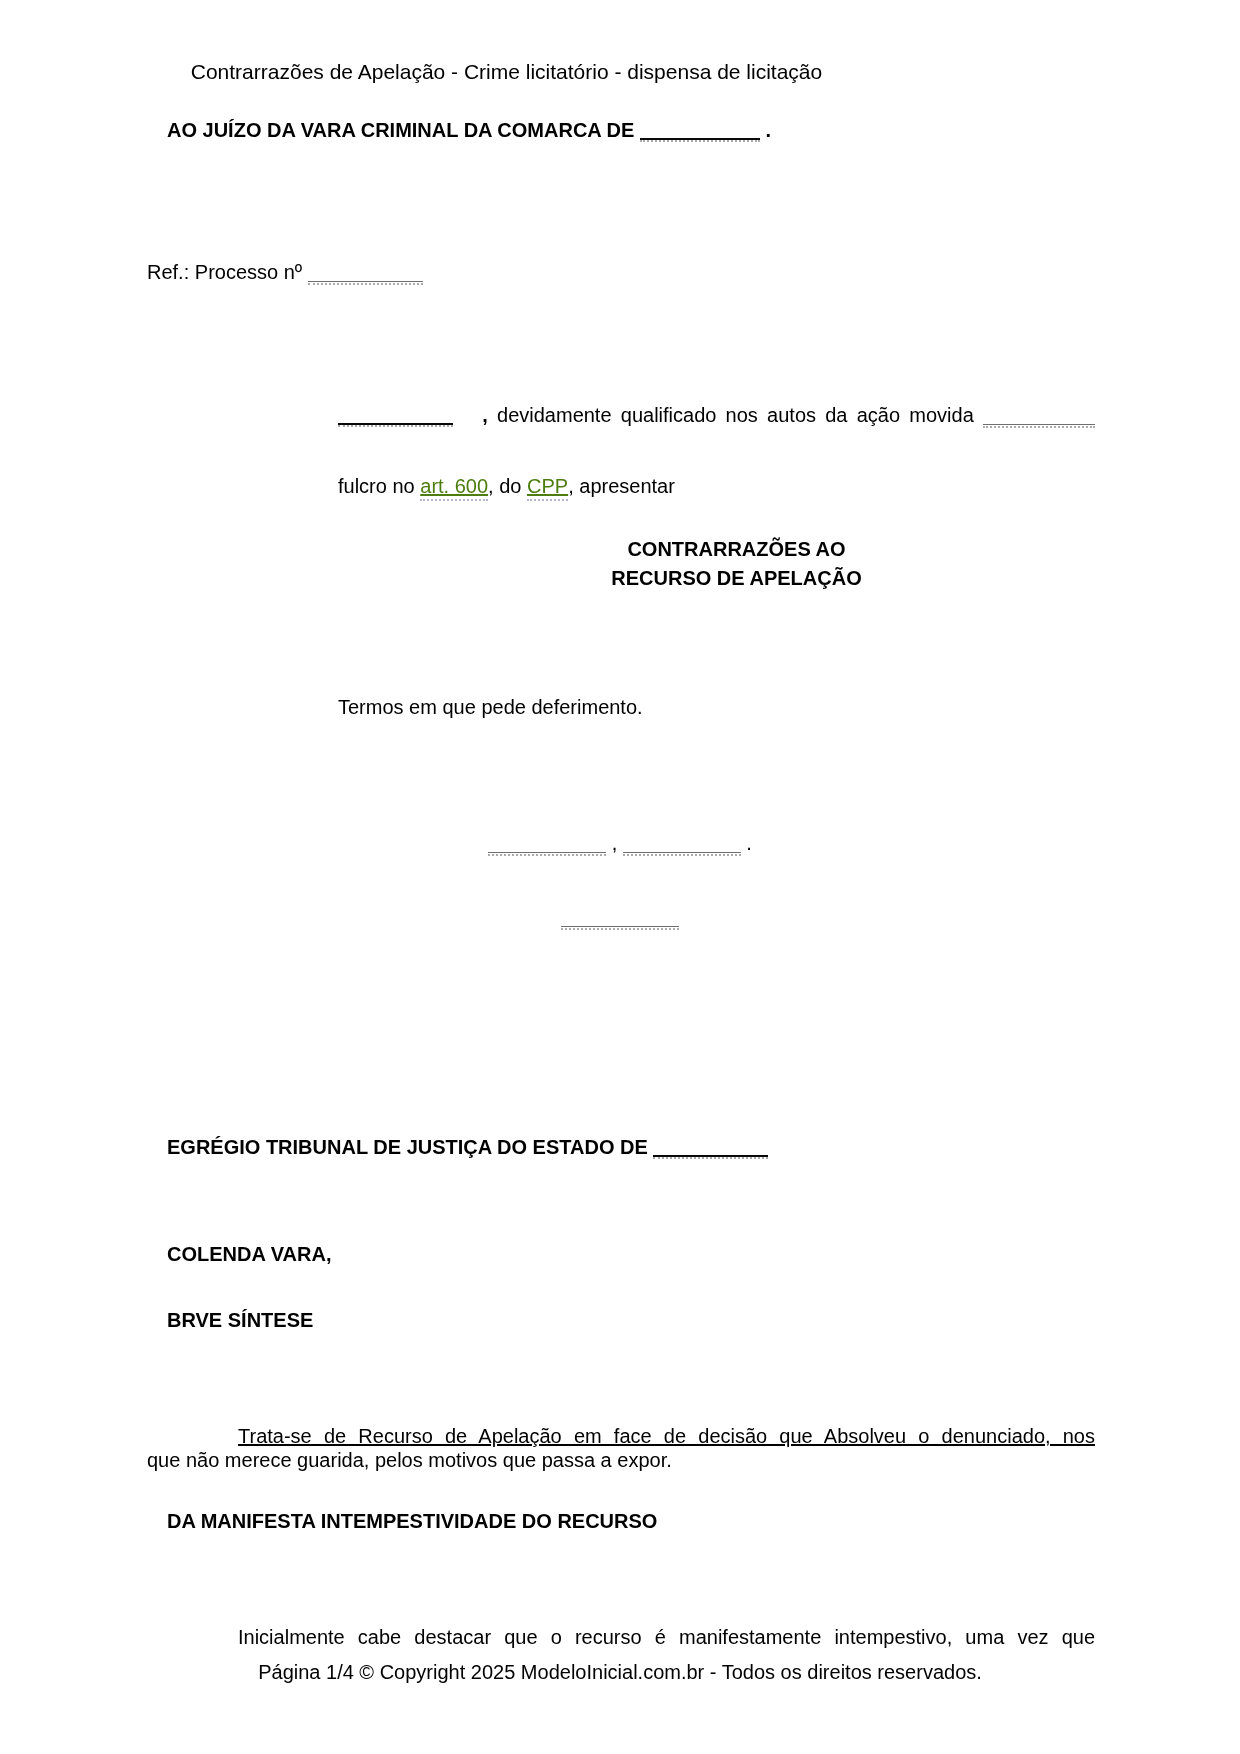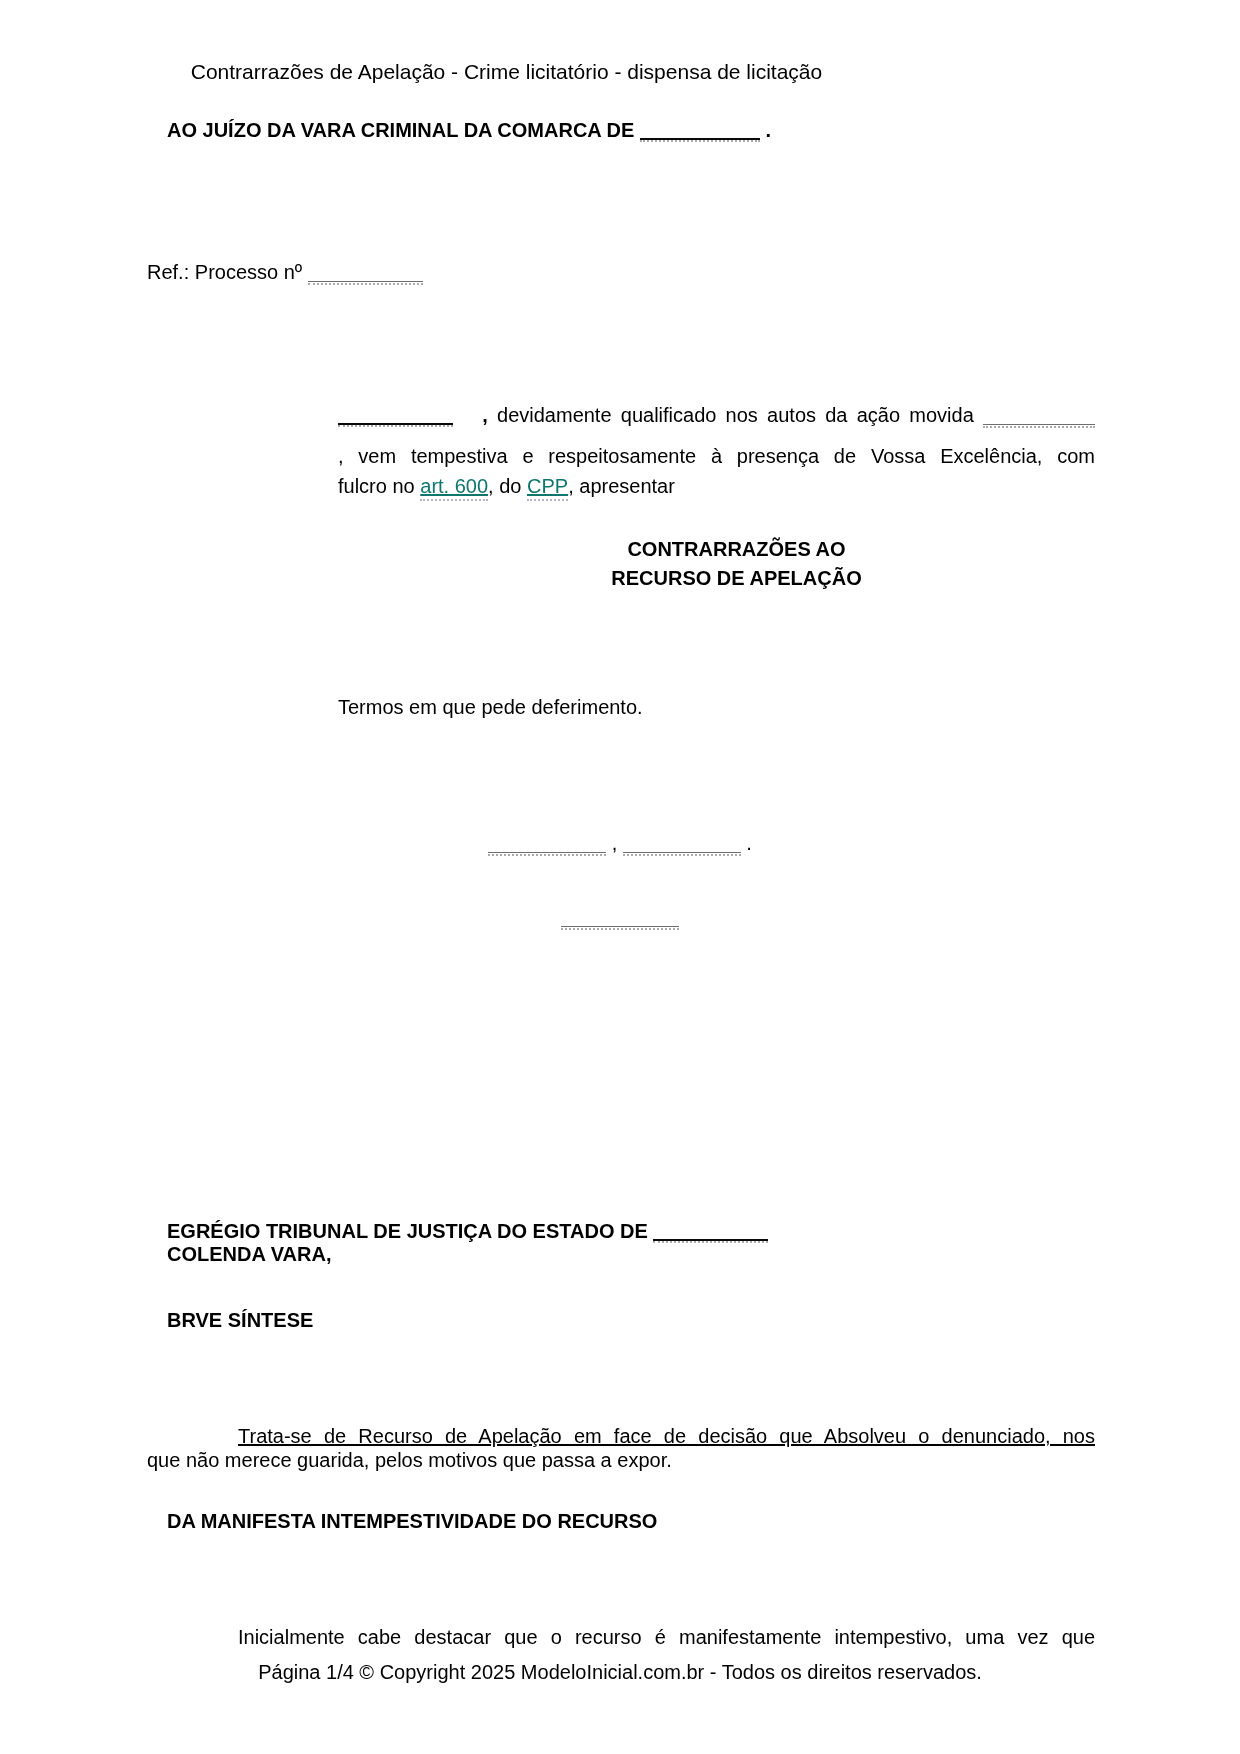--- a/index.html
+++ b/index.html
@@ -29,21 +29,21 @@
   }
   .blank::after {
     content: "";
     position: absolute;
     left: 0; right: 0; bottom: -4px;
     border-top: 2px dotted #ababab;
   }
   .blank.bold-line { border-bottom: 2px solid #0a0a0a; height: 16px; }
 
   .link {
-    color: #0f766e;
+    color: #4d7c0f;
     text-decoration: underline;
     position: relative;
     cursor: pointer;
   }
   .link::after {
     content: "";
     position: absolute;
     left: 0; right: 0; bottom: -4px;
     border-top: 2px dotted #b4b4cf;
   }
@@ -67,21 +67,20 @@
     <span class="b">,</span>
     <span>devidamente qualificado nos autos da ação movida</span>
     <span class="blank" style="width:112px;"></span>
   </div>
 
   <div class="abs" style="top:259px; left:147px; width:948px;">
     <span>Ref.: Processo nº</span>
     <span class="blank" style="width:115px;"></span>
   </div>
 
-  <div class="abs jline" style="top:443px; left:338px; width:757px;">, vem tempestiva e respeitosamente à presença de Vossa Excelência, com</div>
 
   <div class="abs" style="top:473px; left:338px; width:757px;">
     <span>fulcro no</span>
     <span class="link">art. 600</span><span>, do</span>
     <span class="link">CPP</span><span>, apresentar</span>
   </div>
 
   <div class="abs b center" style="top:536px; left:338px; width:757px;">CONTRARRAZÕES AO</div>
   <div class="abs b center" style="top:565px; left:338px; width:757px;">RECURSO DE APELAÇÃO</div>
 
@@ -92,21 +91,21 @@
     <span class="blank" style="width:118px;"></span>
     <span>,</span>
     <span class="blank" style="width:118px;"></span>
     <span>.</span>
   </div>
 
   <div class="abs center" style="top:904px; left:0; width:1240px;">
     <span class="blank" style="width:118px;"></span>
   </div>
 
-  <div class="abs b" style="top:1218px; left:147px; width:948px;">
+  <div class="abs b" style="top:1134px; left:147px; width:948px;">
     <span>EGRÉGIO TRIBUNAL DE JUSTIÇA DO ESTADO DE</span>
     <span class="blank bold-line" style="width:115px;"></span>
   </div>
 
   <div class="abs b" style="top:1241px; left:147px; width:948px;">COLENDA VARA,</div>
 
   <div class="abs b" style="top:1307px; left:147px; width:948px;">BRVE SÍNTESE</div>
 
   <div class="abs jline" style="top:1423px; left:147px; width:948px; text-indent:91px;text-decoration:underline;">Trata-se de Recurso de Apelação em face de decisão que Absolveu o denunciado, nos</div>
 

